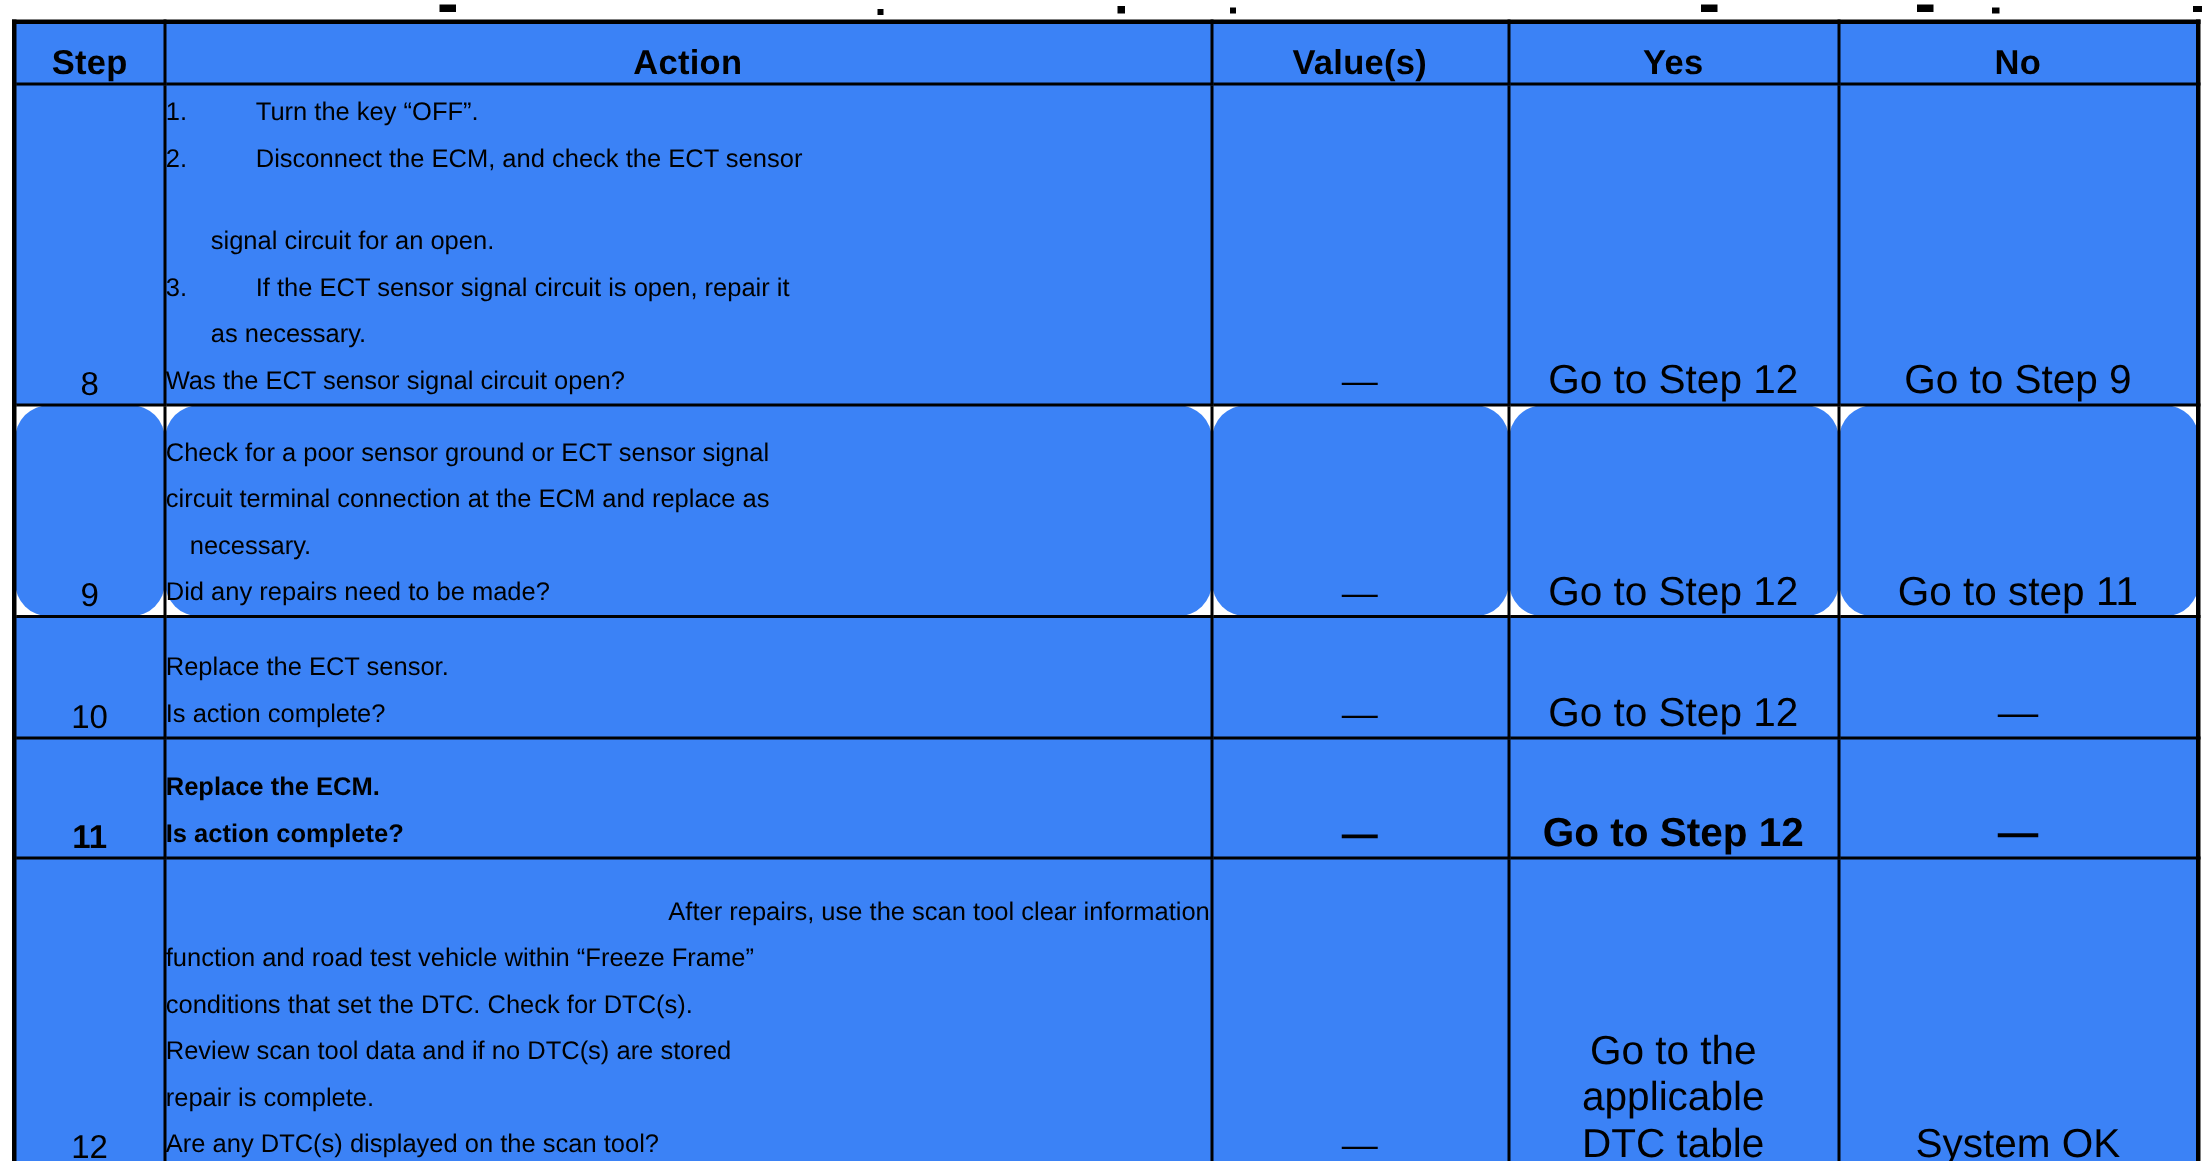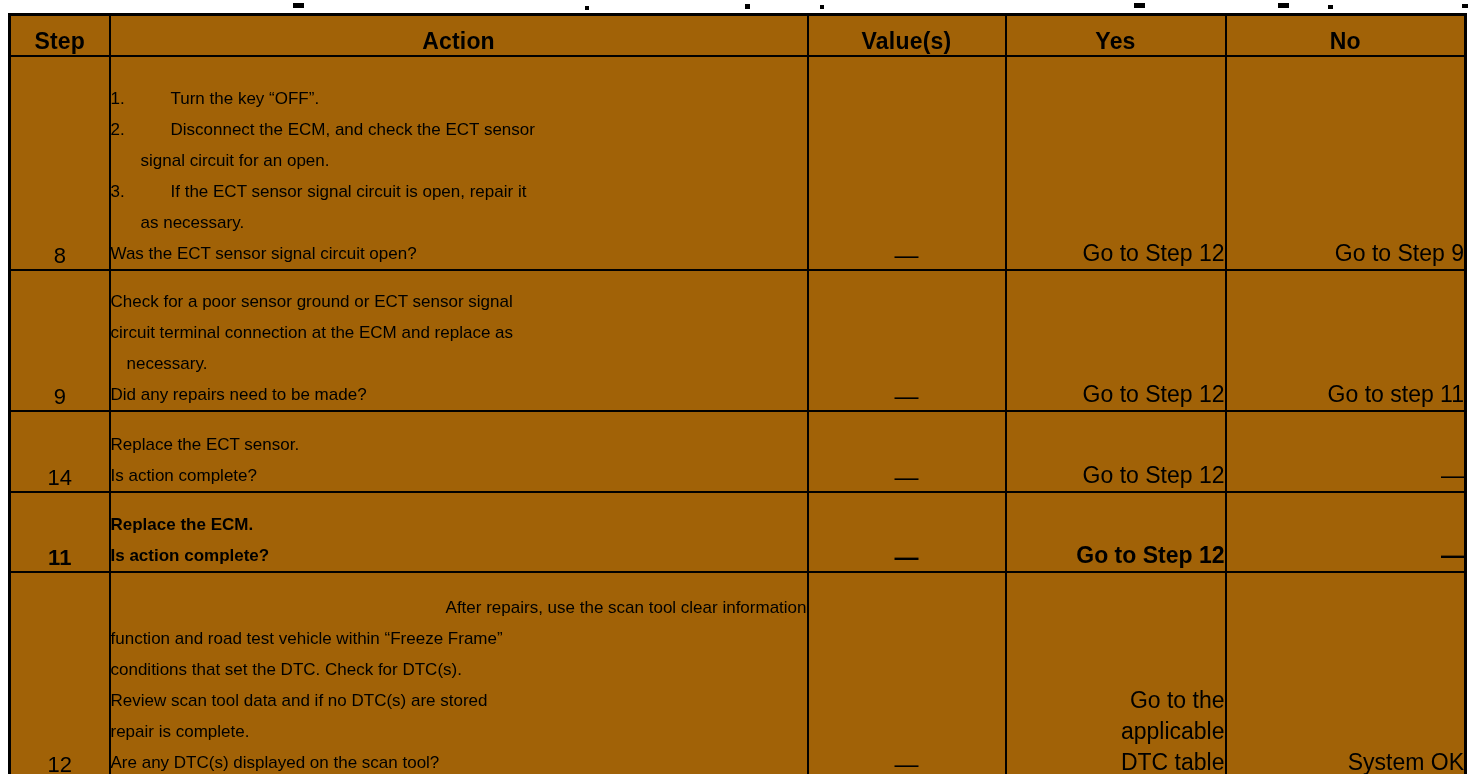--- a/index.html
+++ b/index.html
@@ -48,21 +48,21 @@
     width: 1456px;
     height: 752px;
     border-collapse: collapse;
     table-layout: fixed;
     border: 3px solid #000;
   }
   table.diag td, table.diag th {
     border: 2px solid #000;
     padding: 0;
     vertical-align: bottom;
-    background: #a16207;
+    background: #3b82f6;
   }
 
   
   col.c-step   { width: 100px; }
   col.c-action { width: 698px; }
   col.c-value  { width: 198px; }
   col.c-yes    { width: 220px; }
   col.c-no     { width: 240px; }
 
   
@@ -107,34 +107,34 @@
   .numbered {
     display: block;
     padding-left: 30px;
     text-indent: -30px;
     margin-left: 30px;
   }
   .num-label { display: inline-block; width: 30px; }
 
   
   td.answer {
-    text-align: right;
+    text-align: center;
     vertical-align: bottom;
-    font-size: 23px;
+    font-size: 27px;
     line-height: 31px;
     padding-bottom: 6px;
   }
   td.answer.multi {
     vertical-align: bottom;
   }
   td.answer .ansline { display: block; }
 
   
   tr.r8  td { height: 212px; }
-  tr.r9  td { height: 139px; }
+  tr.r9  td { height: 139px; border-radius: 23px; }
   tr.r10 td { height: 79px; }
   tr.r11 td { height: 78px; font-weight: bold; }
   tr.r12 td { height: 205px; }
 </style>
 </head>
 <body>
 
 <div id="page">
 
   <div class="artifact-layer">
@@ -169,21 +169,21 @@
       <tbody>
 
         <tr class="r8">
           <td class="step">8</td>
           <td class="action">
             <span class="numbered">
               <span class="num-label">1.</span><span class="line">Turn the key “OFF”.</span>
             </span>
             <span class="numbered">
               <span class="num-label">2.</span><span class="line">Disconnect the ECM, and check the ECT sensor</span>
-              <span class="line" style="display:block;padding-left:0;">signal circuit for an open.</span>
+              <span class="line" style="display:block;padding-left:0;margin-top:24px;">signal circuit for an open.</span>
             </span>
             <span class="numbered">
               <span class="num-label">3.</span><span class="line">If the ECT sensor signal circuit is open, repair it</span>
               <span class="line" style="display:block;padding-left:0;">as necessary.</span>
             </span>
             <span class="line" style="display:block;">Was the ECT sensor signal circuit open?</span>
           </td>
           <td class="value"><span class="dash">—</span></td>
           <td class="answer">
               <span class="ansline">Go to Step 12</span>
@@ -204,21 +204,21 @@
           <td class="value"><span class="dash">—</span></td>
           <td class="answer">
               <span class="ansline">Go to Step 12</span>
             </td>
           <td class="answer">
               <span class="ansline">Go to step 11</span>
             </td>
         </tr>
 
         <tr class="r10">
-          <td class="step">14</td>
+          <td class="step">10</td>
           <td class="action">
             <span class="line" style="display:block;">Replace the ECT sensor.</span>
             <span class="line" style="display:block;">Is action complete?</span>
           </td>
           <td class="value"><span class="dash">—</span></td>
           <td class="answer">
               <span class="ansline">Go to Step 12</span>
             </td>
           <td class="answer">
               <span class="ansline">—</span>

